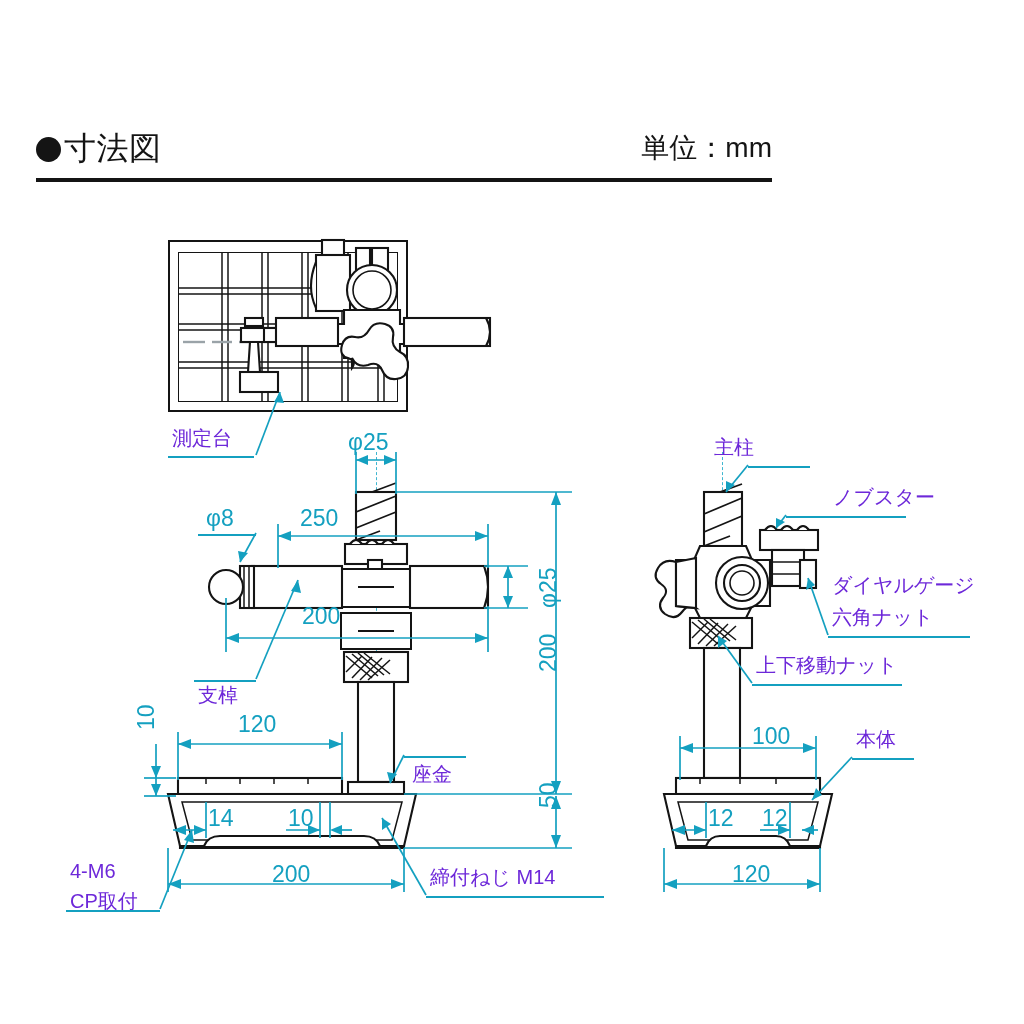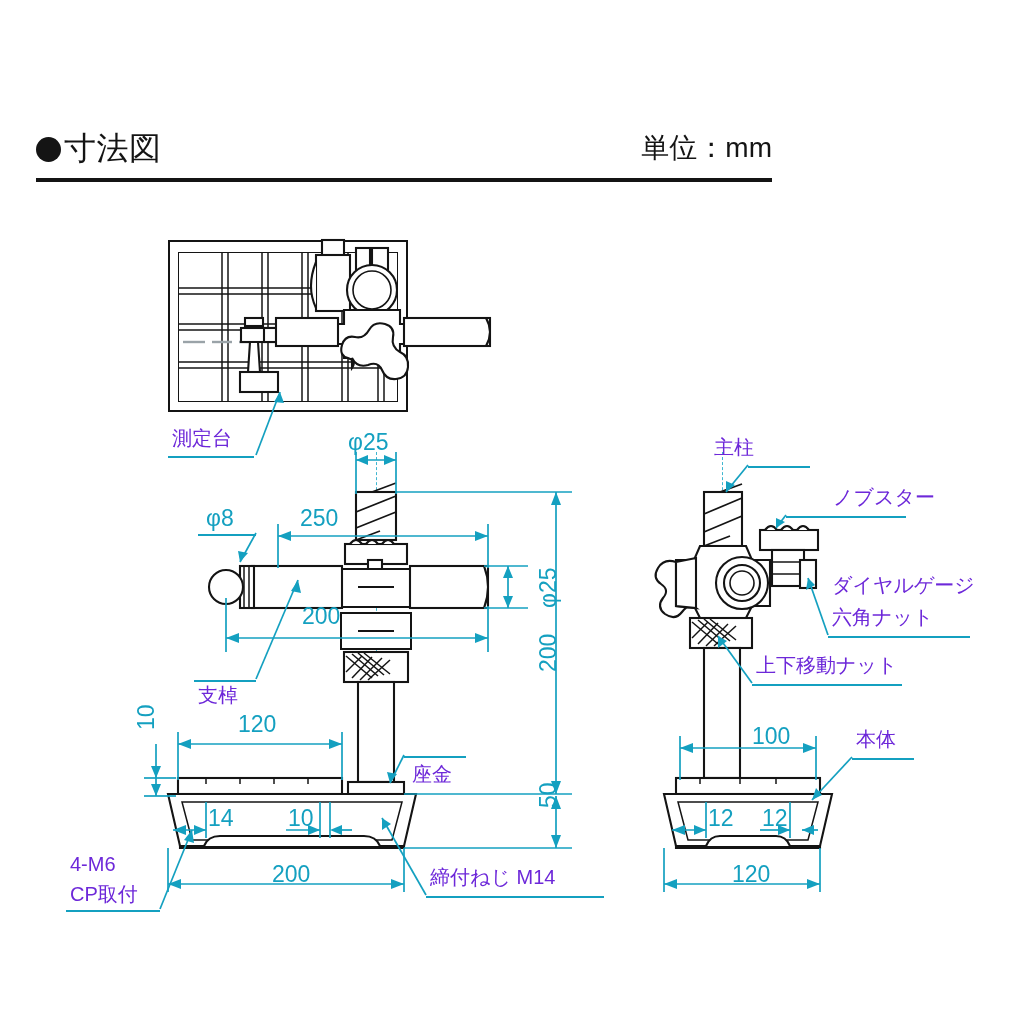--- a/index.html
+++ b/index.html
@@ -40,21 +40,21 @@
   .dh{height:1.7px;}
   .dtxt{
     position:absolute;color:#14A0C0;font-size:23px;line-height:25px;
     white-space:nowrap;font-family:"Liberation Sans","DejaVu Sans",sans-serif;
   }
   .rot{transform:rotate(-90deg);transform-origin:left top;}
   .lbl{
     position:absolute;color:#6d28d9;font-size:20px;line-height:30px;
     white-space:nowrap;
   }
-  .lbl.two{line-height:32px;}
+  .lbl.two{line-height:32px;margin-top:7px;}
   .lblu{position:absolute;background:#14A0C0;height:1.7px;}
   
   .cl{
     position:absolute;width:0;border-left:1.7px dashed #3FB6D0;
   }
   svg{position:absolute;left:0;top:0;overflow:visible;}
   .ar{fill:#14A0C0;}
   .lead{stroke:#14A0C0;stroke-width:1.7;fill:none;}
   .hatch{stroke:#141414;stroke-width:1.7;fill:none;}
   .out{stroke:#141414;stroke-width:2.1;fill:#fff;}

